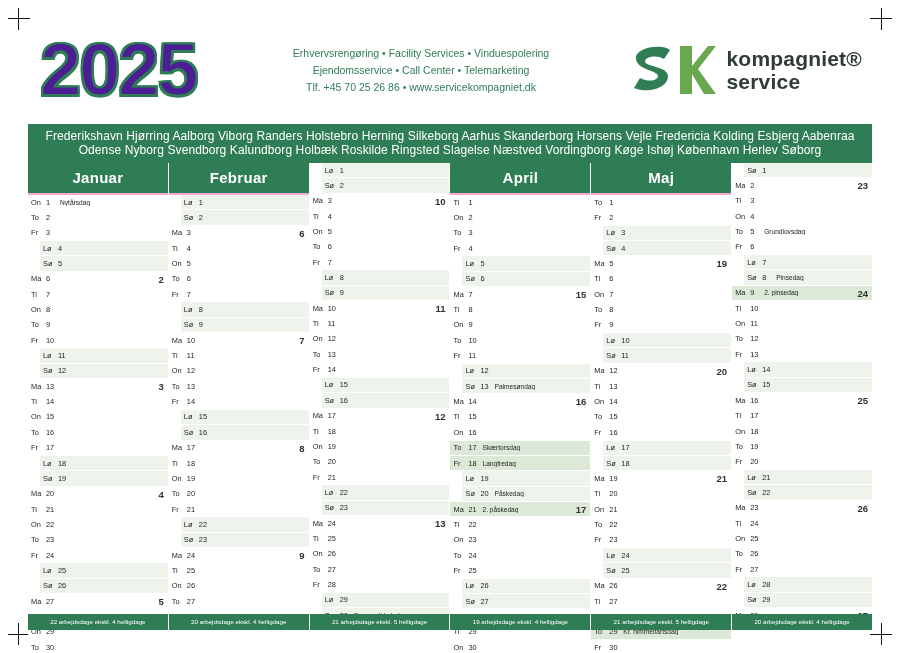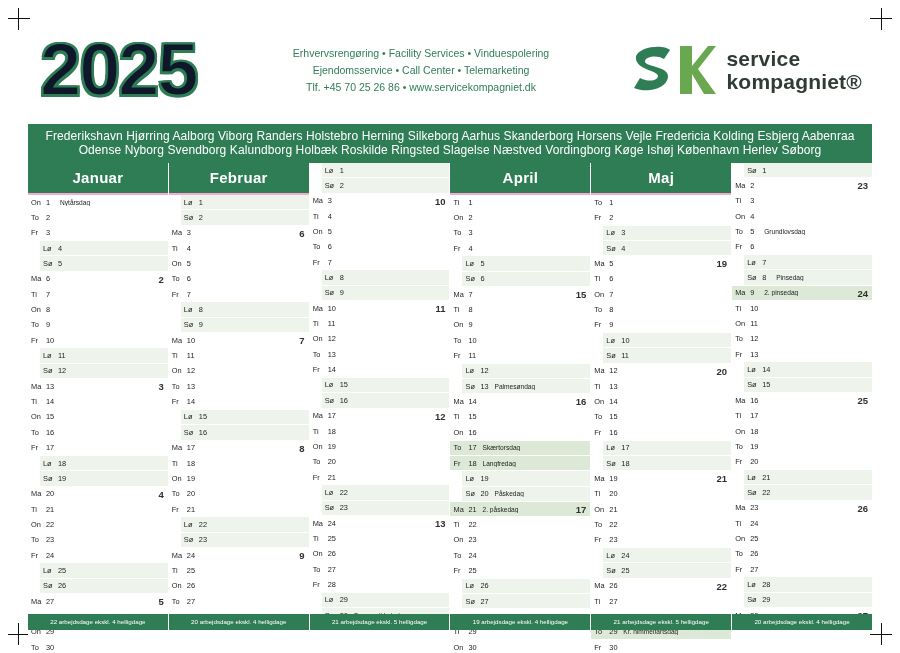--- a/index.html
+++ b/index.html
@@ -7,21 +7,21 @@
   .page{position:relative;width:900px;height:653px;overflow:hidden;}
 
   
   .crop{position:absolute;background:#111;}
   .crop.v{width:1px;height:22px;}
   .crop.h{height:1px;width:22px;}
 
   
   .header{position:absolute;left:40px;top:24px;width:822px;height:92px;display:flex;align-items:center;}
   .year{font-family:"Liberation Sans",sans-serif;font-size:74px;font-weight:bold;letter-spacing:-2px;
-        color:#0f172a;-webkit-text-stroke:2px #2e7d55;text-shadow:
+        color:#4c1d95;-webkit-text-stroke:2px #2e7d55;text-shadow:
           -1.5px -1.5px 0 #2e7d55, 1.5px -1.5px 0 #2e7d55, -1.5px 1.5px 0 #2e7d55, 1.5px 1.5px 0 #2e7d55;
         width:240px;line-height:92px;}
   .hdr-mid{flex:1;text-align:center;color:#2e7d55;font-size:10.5px;line-height:17px;}
   .hdr-mid div{white-space:nowrap;}
   .logo{width:300px;display:flex;align-items:center;justify-content:flex-end;gap:10px;}
   .logo-mark{width:86px;height:56px;position:relative;}
   .logo-txt{font-size:21px;font-weight:bold;color:#2f3b33;line-height:23px;letter-spacing:.2px;}
 
   
   .citybar{position:absolute;left:28px;top:124px;width:844px;background:#2e7d55;color:#fff;
@@ -72,22 +72,22 @@
     </div>
     <div class="logo">
       <div class="logo-mark">
         <svg viewBox="0 0 86 56" width="86" height="56">
           <path d="M6 14 C10 4, 34 2, 40 8 L34 17 C28 13, 16 14, 15 19 C14 25, 38 24, 38 34 C38 46, 18 52, 4 46 L10 36 C20 41, 28 38, 28 34 C28 28, 4 28, 6 14 Z" fill="#2e7d55"></path>
           <path d="M50 4 L62 4 L62 24 L78 4 L86 4 L68 27 L86 52 L74 52 L62 32 L62 52 L50 52 Z" fill="#6aa84f"></path>
           <path d="M44 30 L86 30 L86 38 L44 38 Z" fill="#2e7d55" opacity="0"></path>
         </svg>
       </div>
       <div class="logo-txt">
+        <div>kompagniet®</div>
         <div>service</div>
-        <div>kompagniet®</div>
       </div>
     </div>
   </div>
 
   <div class="citybar">
     <div>Frederikshavn  Hjørring  Aalborg  Viborg  Randers  Holstebro  Herning  Silkeborg  Aarhus  Skanderborg  Horsens  Vejle  Fredericia  Kolding  Esbjerg  Aabenraa</div>
     <div>Odense  Nyborg  Svendborg  Kalundborg  Holbæk  Roskilde  Ringsted  Slagelse  Næstved  Vordingborg  Køge  Ishøj  København  Herlev  Søborg</div>
   </div>
 
   <div class="cal" id="calendar">

